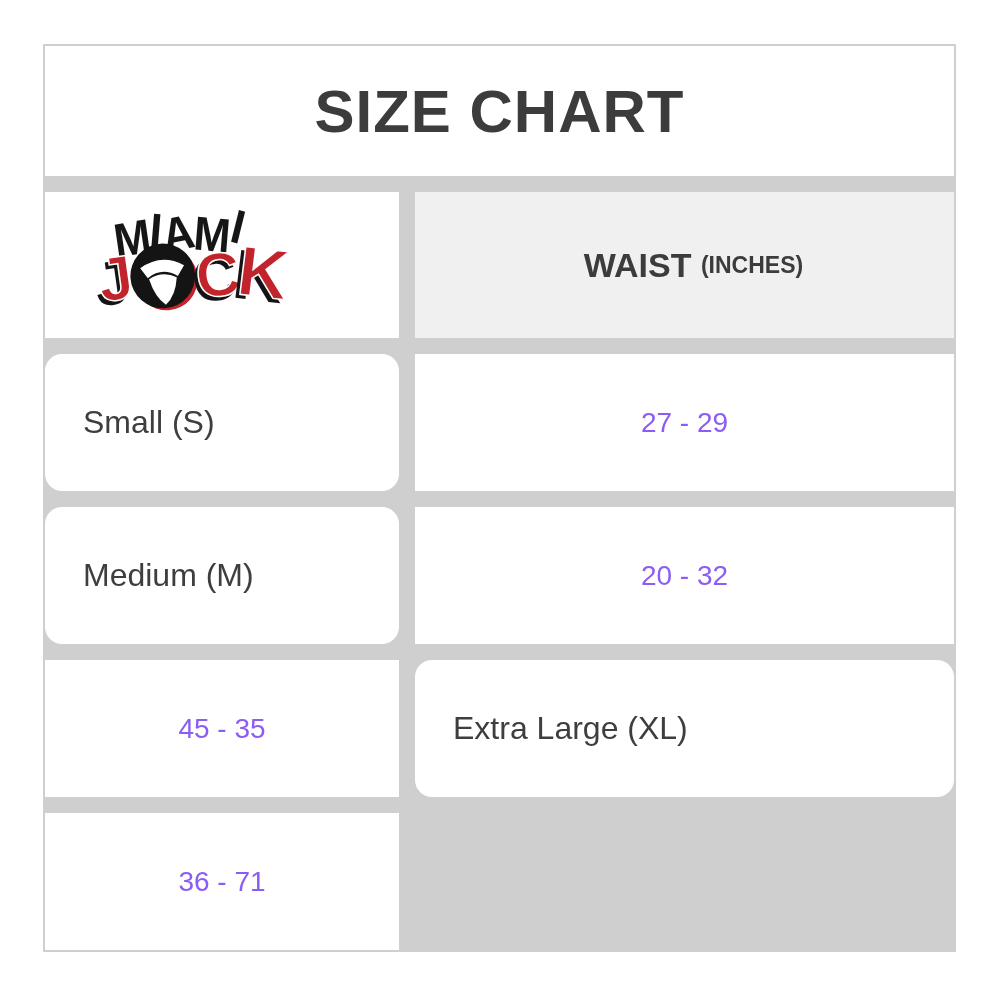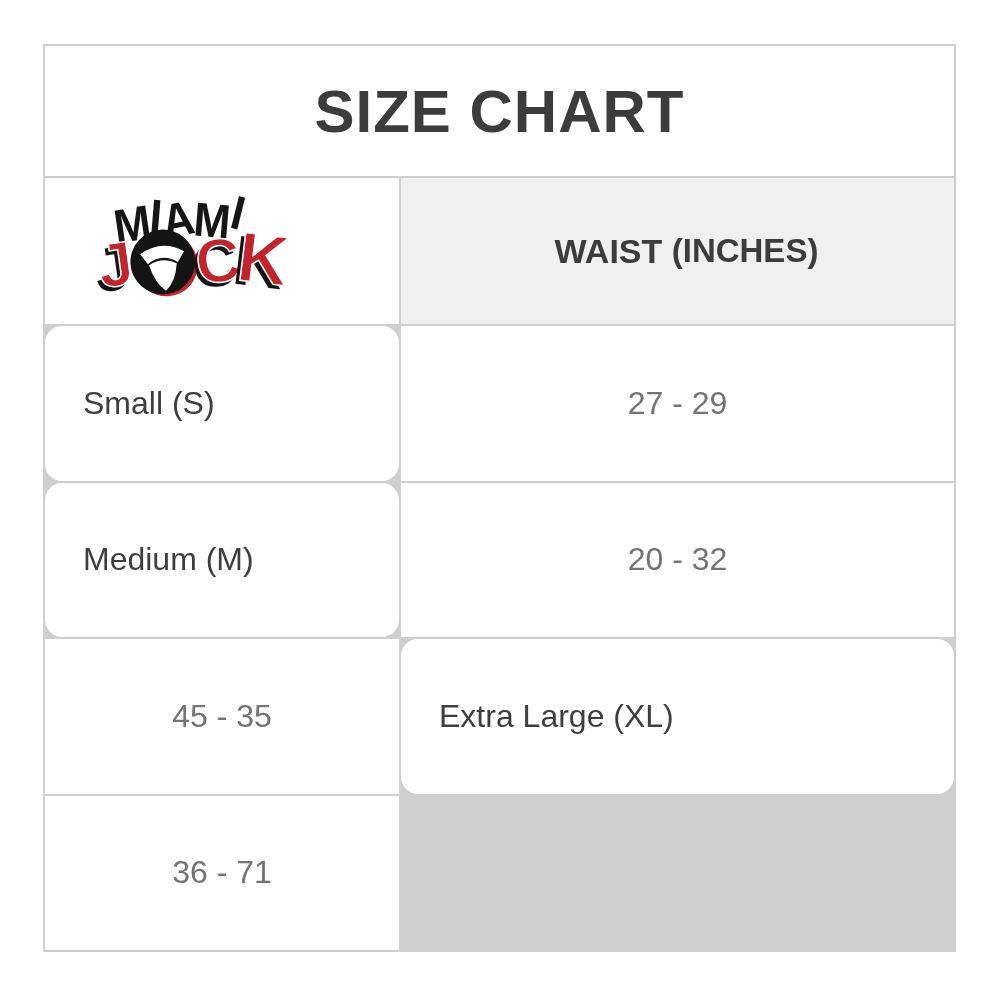--- a/index.html
+++ b/index.html
@@ -16,50 +16,50 @@
     left: 43px;
     top: 44px;
     width: 913px;
     height: 908px;
     box-sizing: border-box;
     border: 2px solid #cfcfcf;
     background: #cfcfcf;
     display: grid;
     grid-template-columns: 354px 1fr;
     grid-template-rows: 130px 146px 1fr 1fr 1fr 1fr;
-    gap: 2px;
+    gap: 16px;
   }
   .cell { background: #ffffff; display: flex; align-items: center; }
   .title-cell {
     grid-column: 1 / 3;
     justify-content: center;
     font-size: 60px;
     font-weight: bold;
     letter-spacing: 1px;
     color: #3c3c3c;
   }
   .logo-cell { justify-content: center; }
   .waist-header-cell {
     background: #f0f0f0;
     justify-content: center;
     color: #3c3c3c;
     white-space: pre;
   }
   .waist-main { font-size: 34px; font-weight: bold; margin-left: 18px; }
-  .waist-sub  { font-size: 33px; font-weight: bold; }
+  .waist-sub  { font-size: 23px; font-weight: bold; }
   .size-cell {
     padding-left: 38px;
     font-size: 32px;
     color: #3e3e3e;
     border-radius: 17px;
   }
   .range-cell {
     justify-content: center;
-    font-size: 32px;
-    color: #737373;
+    font-size: 28px;
+    color: #8b5cf6;
   }
 
   
   .logo { position: relative; width: 250px; height: 122px; }
   .miami-row {
     position: absolute;
     top: 0;
     left: 16px;
     font-weight: bold;
     font-size: 48px;

